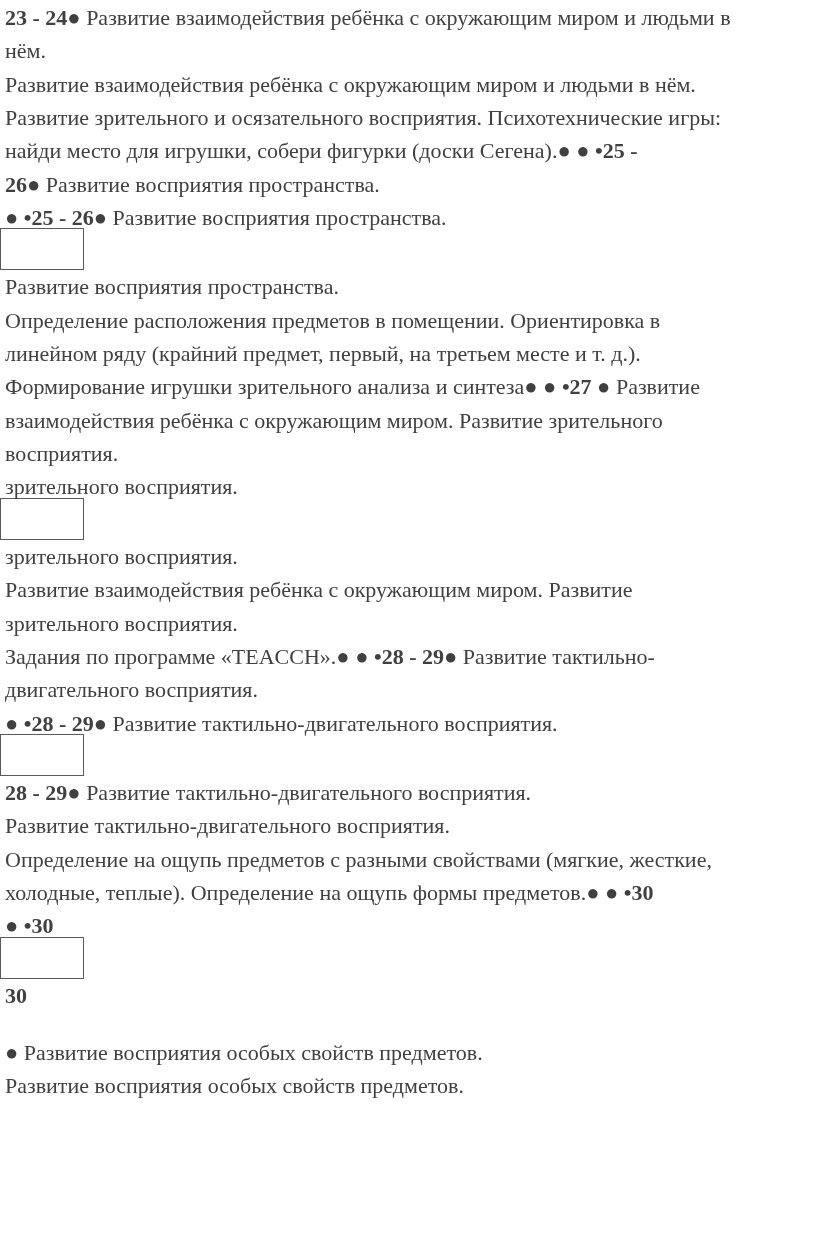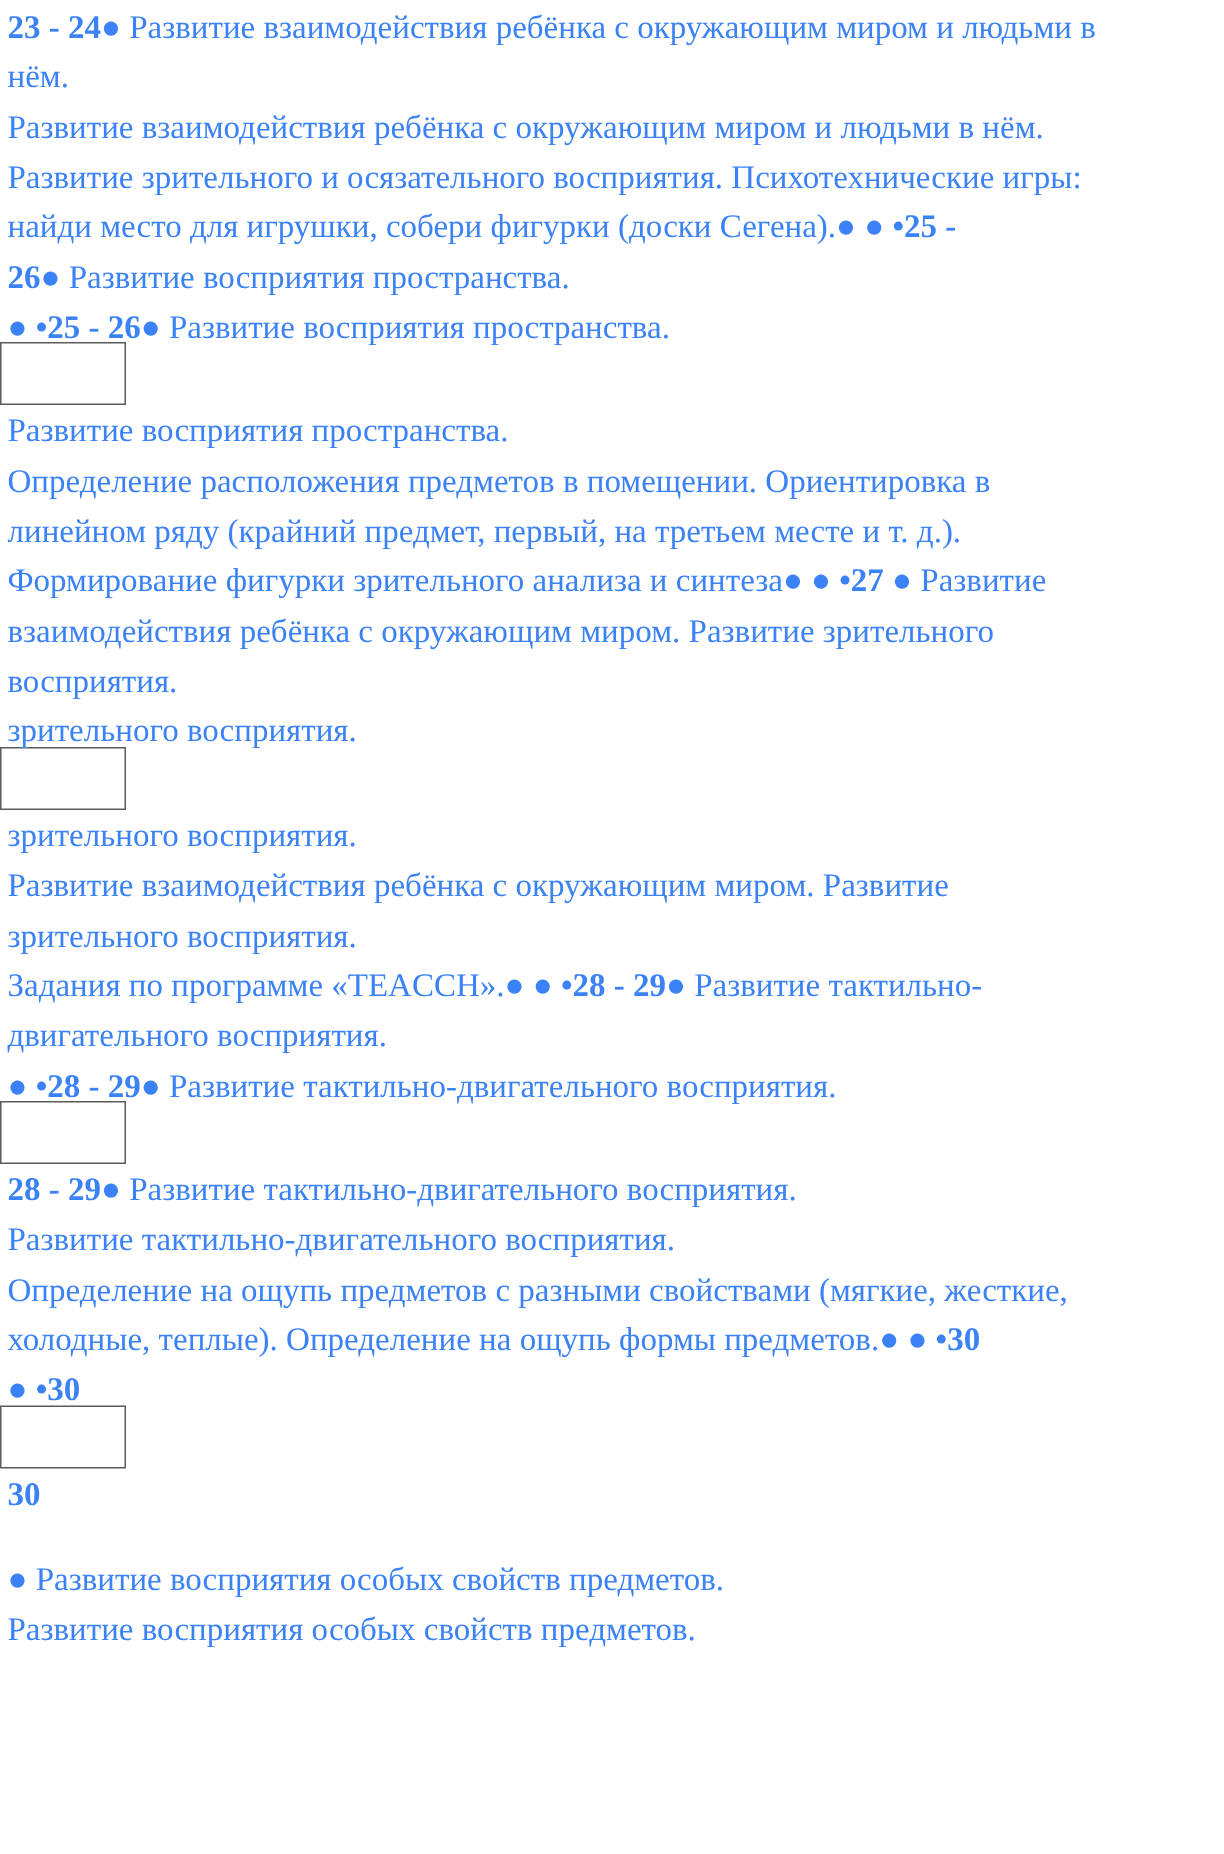--- a/index.html
+++ b/index.html
@@ -6,21 +6,21 @@
   .page {
     position: relative;
     width: 816px;
     height: 1236px;
     background: #ffffff;
     overflow: hidden;
     box-sizing: border-box;
     padding: 1px 10px 0 5px;
     font-family: "Liberation Serif", "DejaVu Serif", serif;
     font-size: 22px;
-    color: #3b82f6;
+    color: #404040;
   }
   .line {
     line-height: 33.35px;
     height: 33.35px;
     white-space: nowrap;
   }
   .line.center { text-align: left; }
   .line.indent { padding-left: 28px; }
   .line.blank { height: 24px; }
   .bold { font-weight: bold; }
@@ -41,21 +41,21 @@
     <div class="line"><span>нём.</span></div>
     <div class="line"><span>Развитие взаимодействия ребёнка с окружающим миром и людьми в нём.</span></div>
     <div class="line"><span>Развитие зрительного и осязательного восприятия. Психотехнические игры:</span></div>
     <div class="line"><span>найди место для игрушки, собери фигурки (доски Сегена).</span><span class="bold">● ● •25 -</span></div>
     <div class="line center"><span class="bold">26●</span><span> Развитие восприятия пространства.</span></div>
     <div class="line"><span class="bold">● •25 - 26●</span><span> Развитие восприятия пространства.</span></div>
     <div class="frame-box"></div>
     <div class="line"><span>Развитие восприятия пространства.</span></div>
     <div class="line"><span>Определение расположения предметов в помещении. Ориентировка в</span></div>
     <div class="line"><span>линейном ряду (крайний предмет, первый, на третьем месте и т. д.).</span></div>
-    <div class="line"><span>Формирование фигурки зрительного анализа и синтеза</span><span class="bold">● ● •27 ●</span><span> Развитие</span></div>
+    <div class="line"><span>Формирование игрушки зрительного анализа и синтеза</span><span class="bold">● ● •27 ●</span><span> Развитие</span></div>
     <div class="line"><span>взаимодействия ребёнка с окружающим миром. Развитие зрительного</span></div>
     <div class="line"><span>восприятия.</span></div>
     <div class="line"><span>зрительного восприятия.</span></div>
     <div class="frame-box"></div>
     <div class="line"><span>зрительного восприятия.</span></div>
     <div class="line"><span>Развитие взаимодействия ребёнка с окружающим миром. Развитие</span></div>
     <div class="line"><span>зрительного восприятия.</span></div>
     <div class="line"><span>Задания по программе «TEACCH».</span><span class="bold">● ● •28 - 29●</span><span> Развитие тактильно-</span></div>
     <div class="line"><span>двигательного восприятия.</span></div>
     <div class="line"><span class="bold">● •28 - 29●</span><span> Развитие тактильно-двигательного восприятия.</span></div>

